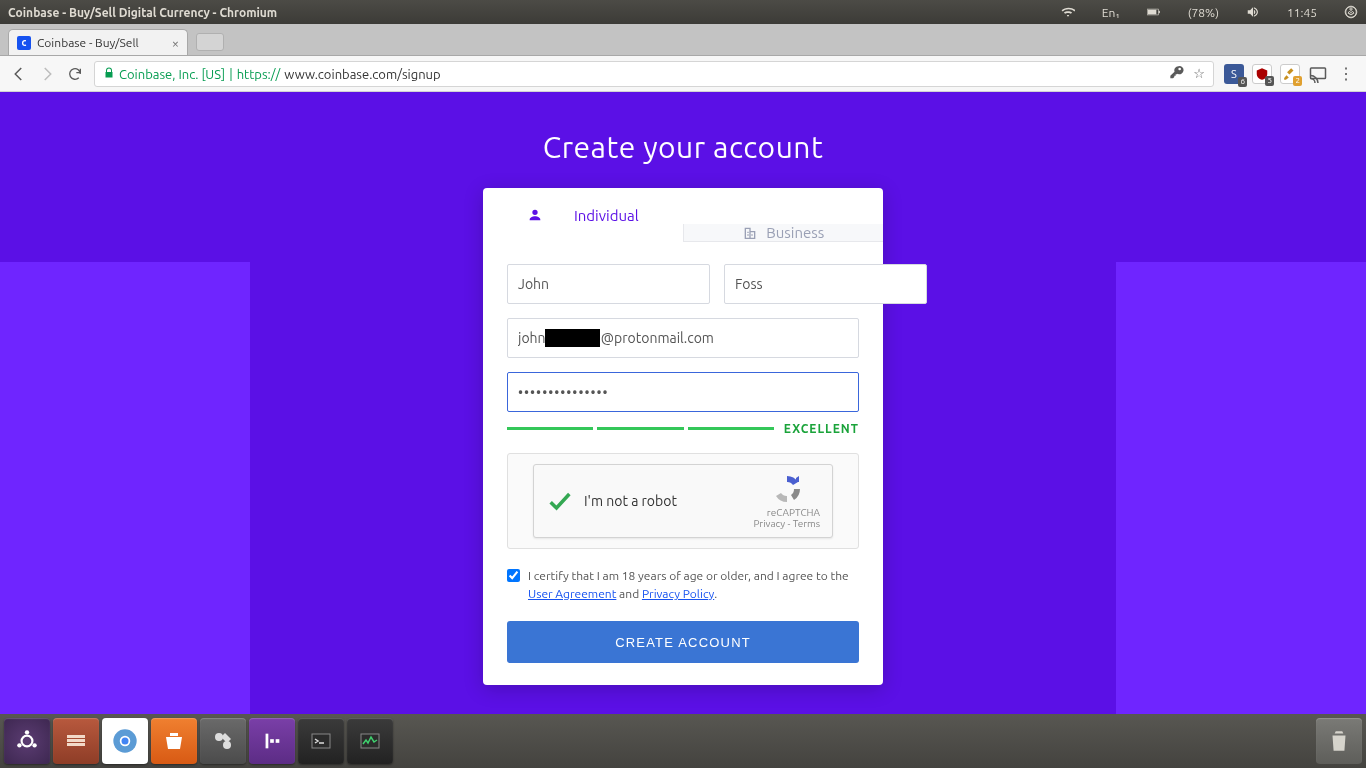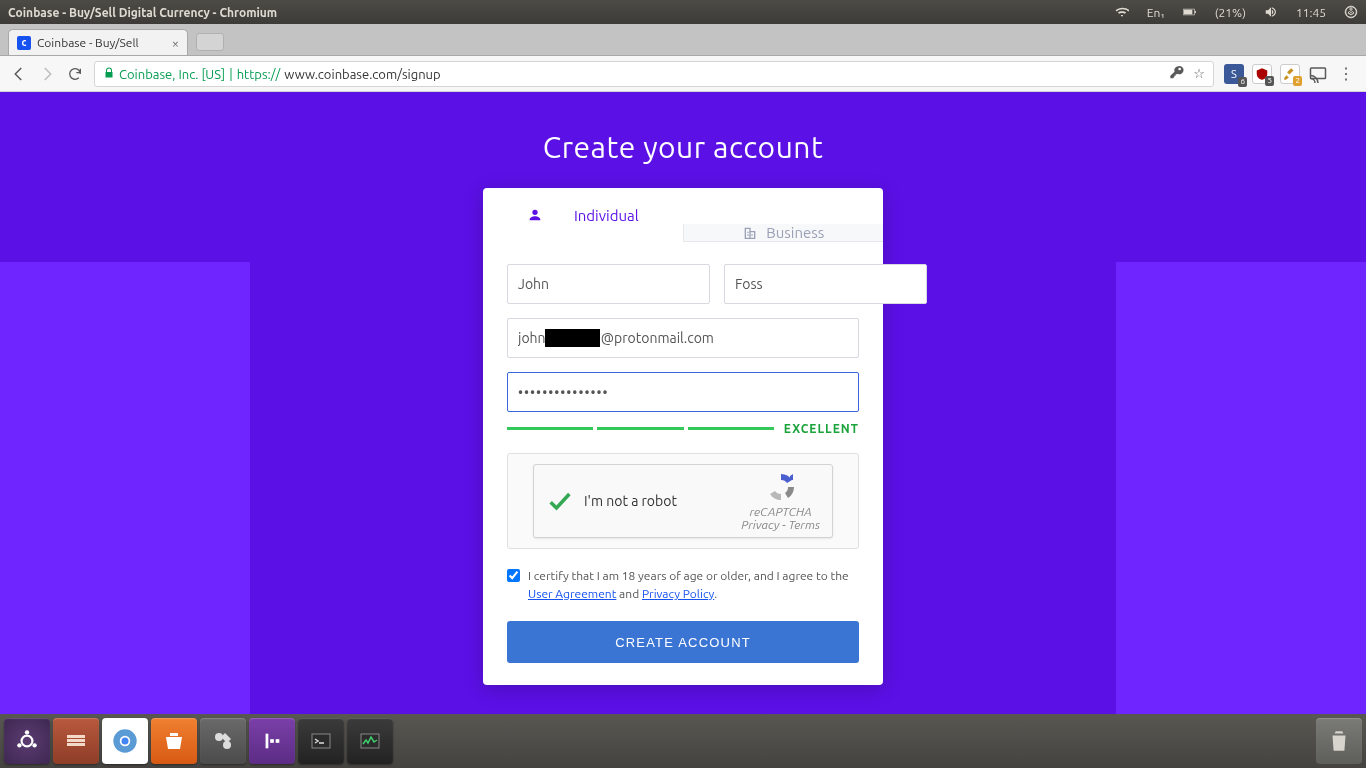--- a/index.html
+++ b/index.html
@@ -1,21 +1,21 @@
 <!DOCTYPE html>
 <html><head>
 <meta charset="utf-8">
 <style>
 * { margin: 0; padding: 0; box-sizing: border-box; }
 body { font-family: Ubuntu, "Segoe UI", Arial, sans-serif; width: 1366px; height: 768px; overflow: hidden; background: #fff; }
 
 
 .sysbar { height: 24px; background: linear-gradient(#4c4b46,#3c3b37); color: #dfdbd2; display: flex; align-items: center; padding: 0 8px; font-size: 12px; }
 .sysbar .title { font-weight: bold; flex: 1; }
-.sysbar .tray { display: flex; align-items: center; gap: 18px; }
+.sysbar .tray { display: flex; align-items: center; gap: 27px; }
 .sysbar .tray span { display: inline-flex; align-items: center; }
 .sysbar svg { width: 14px; height: 14px; fill: #dfdbd2; }
 
 
 .tabbar { height: 32px; background: #c3c3c3; display: flex; align-items: flex-end; padding-left: 8px; border-bottom: 1px solid #a8a8a8; }
 .tab { background: #f2f2f2; border: 1px solid #a8a8a8; border-bottom: none; border-top-left-radius: 5px; border-top-right-radius: 5px; height: 26px; min-width: 180px; display: flex; align-items: center; padding: 0 8px; font-size: 12px; color: #333; gap: 6px; }
 .tab .favicon { width: 14px; height: 14px; background: #1652f0; color: #fff; display: inline-flex; align-items: center; justify-content: center; font-size: 10px; font-weight: bold; border-radius: 2px; }
 .tab .close { margin-left: auto; font-size: 13px; color: #777; }
 .newtab { width: 28px; height: 18px; background: #d4d4d4; border: 1px solid #b0b0b0; border-radius: 3px; margin-left: 8px; margin-bottom: 4px; }
 
@@ -57,21 +57,21 @@
 .strength { display: flex; align-items: center; gap: 10px; margin: -4px 0 18px; }
 .bars { flex: 1; display: flex; gap: 4px; }
 .bar { height: 3px; flex: 1; background: #34c759; }
 .strength-label { color: #1aa33a; font-size: 12px; font-weight: bold; letter-spacing: 1px; }
 
 .captcha { border: 1px solid #e0e0e0; background: #fafafa; border-radius: 3px; padding: 10px; display: flex; justify-content: center; }
 .captcha-inner { width: 300px; height: 74px; background: #f9f9f9; border: 1px solid #d3d3d3; border-radius: 3px; box-shadow: 0 1px 2px rgba(0,0,0,.08); display: flex; align-items: center; padding: 0 12px; }
 .captcha-check { width: 28px; height: 28px; display: inline-flex; align-items: center; justify-content: center; }
 .captcha-check svg { stroke: #34a853; stroke-width: 3; fill: none; width: 28px; height: 28px; }
 .captcha-text { margin-left: 10px; font-size: 14px; color: #333; }
-.captcha-right { margin-left: auto; text-align: center; font-size: 12px; color: #888; font-style: italic; }
+.captcha-right { margin-left: auto; text-align: right; font-size: 10px; color: #888; }
 .captcha-logo { width: 32px; height: 32px; margin: 0 auto 2px; }
 .captcha-logo svg { width: 32px; height: 32px; }
 
 .certify { display: flex; align-items: flex-start; gap: 8px; font-size: 12px; color: #555; margin: 18px 0 18px; line-height: 1.5; }
 .certify input { margin-top: 2px; }
 .certify a { color: #1652f0; text-decoration: underline; }
 
 .submit { width: 100%; height: 42px; background: #3a75d4; color: #fff; border: none; border-radius: 3px; font-size: 13px; letter-spacing: 1.2px; font-weight: 500; cursor: pointer; }
 
 
@@ -100,21 +100,21 @@
         </svg>
       </span>
     <span>En₁</span>
     <span>
         <svg viewBox="0 0 24 12">
           <rect x="0" y="1" width="20" height="10" fill="none" stroke="#dfdbd2"></rect>
           <rect x="1" y="2" width="15" height="8"></rect>
           <rect x="20" y="4" width="2" height="4"></rect>
         </svg>
       </span>
-    <span>(21%)</span>
+    <span>(78%)</span>
     <span>
         <svg viewBox="0 0 24 24">
           <path d="M3 9v6h4l5 5V4L7 9H3zm13 3c0-1.8-1-3.3-2.5-4v8c1.5-.7 2.5-2.2 2.5-4zm-2.5-8v2c3 .9 5 3.7 5 6s-2 5.1-5 6v2c4-.9 7-4.5 7-8s-3-7.1-7-8z"></path>
         </svg>
       </span>
     <span>11:45</span>
     <span>
         <svg viewBox="0 0 24 24">
           <path d="M12 2a10 10 0 100 20 10 10 0 000-20zm0 3a2 2 0 110 4 2 2 0 010-4zm-5 9l2-3 3 2 3-2 2 3-5 3-5-3z" fill="none" stroke="#dfdbd2" stroke-width="1.5"></path>
           <circle cx="12" cy="12" r="9" fill="none" stroke="#dfdbd2" stroke-width="1.5"></circle>

